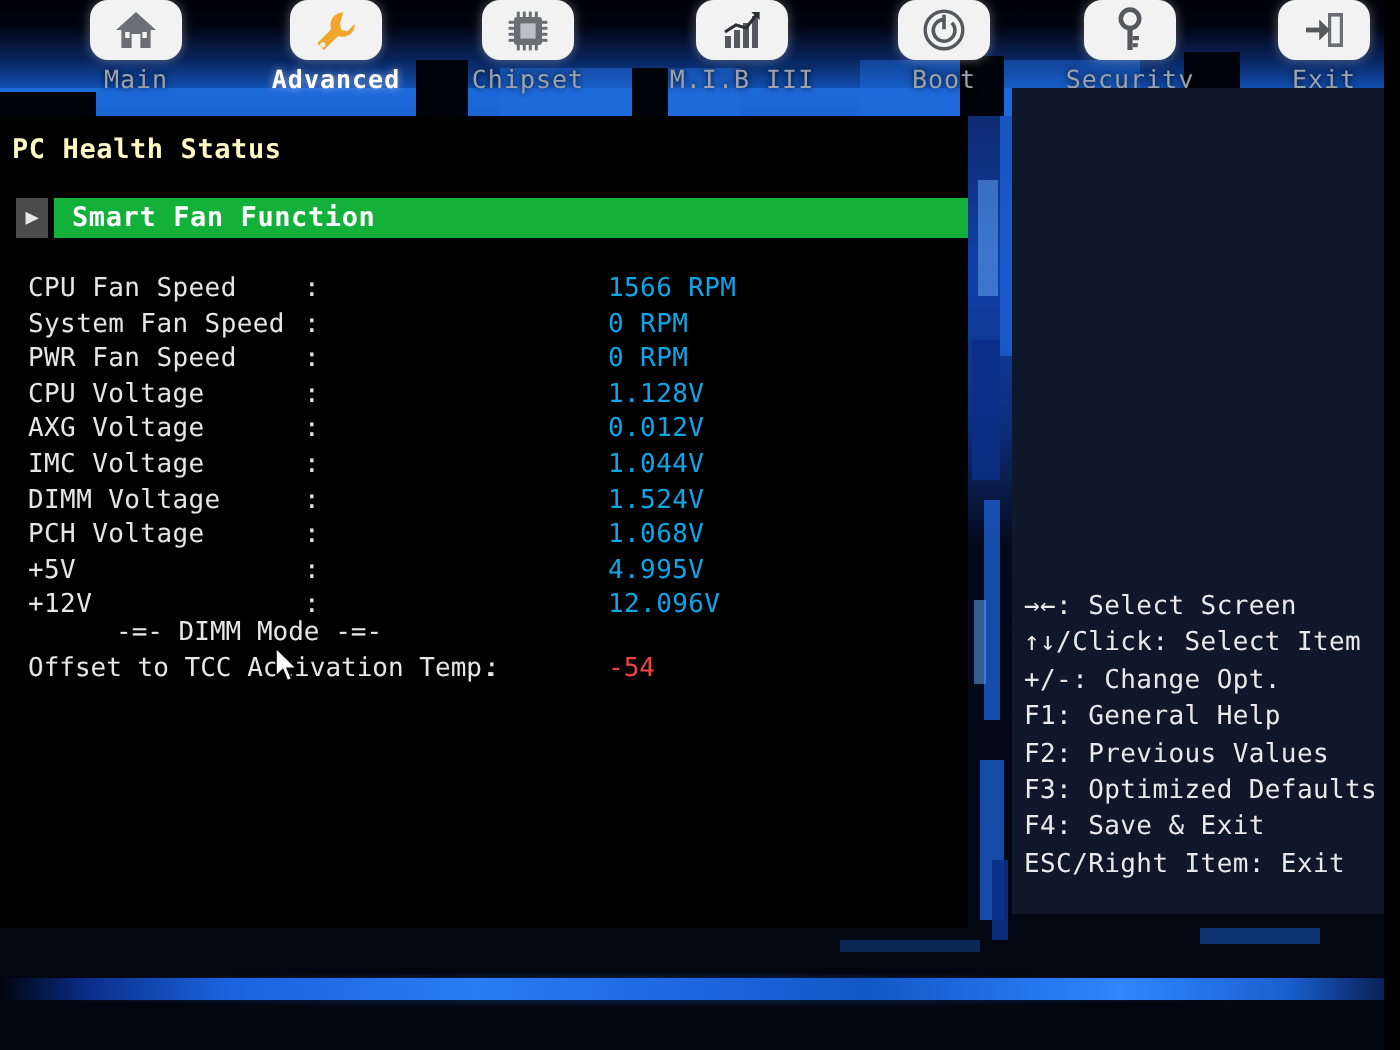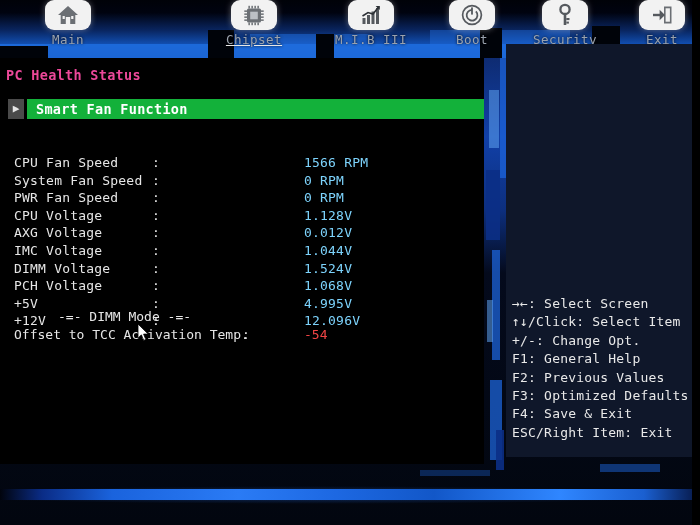--- a/index.html
+++ b/index.html
@@ -109,21 +109,21 @@
     left: 0; top: 58px;
     width: 484px;
     height: 406px;
     background: #000000;
   }
   .page-title {
     position: absolute;
     left: 6px; top: 9px;
     font-size: 13.5px;
     font-weight: bold;
-    color: #ec4899;
+    color: #fef9c3;
     letter-spacing: .3px;
   }
 
   
   .sel-row {
     position: absolute;
     left: 8px; top: 41px;
     height: 20px;
     width: 476px;
   }
@@ -148,32 +148,32 @@
     left: 9px; top: 2px;
     font-size: 13.5px;
     font-weight: bold;
     color: #ffffff;
     letter-spacing: .3px;
   }
 
   
   .readings {
     position: absolute;
-    left: 0; top: 97px;
+    left: 0; top: 79px;
     width: 484px;
   }
   .reading-row {
     position: relative;
     height: 17.6px;
     font-size: 13px;
     letter-spacing: .2px;
   }
   .r-label { position: absolute; left: 14px; top: 0; color: #e6e6e6; }
   .r-colon { position: absolute; left: 152px; top: 0; color: #e6e6e6; }
-  .r-value { position: absolute; left: 304px; top: 0; color: #7dd3fc; }
+  .r-value { position: absolute; left: 304px; top: 0; color: #0ea5e9; }
 
   .peci-head {
     position: absolute;
     left: 0; top: 251px;
     width: 484px;
     font-size: 13px;
     color: #e6e6e6;
   }
   .peci-head span { position: absolute; left: 58px; top: 0; }
   .peci-row {
@@ -261,22 +261,31 @@
         <svg width="24" height="22" viewBox="0 0 24 22">
           <path d="M12 2 L22 11 L19.3 11 L19.3 20 L4.7 20 L4.7 11 L2 11 Z" fill="#6b6f74"></path>
           <rect x="9.8" y="13" width="4.4" height="7" fill="#f2f2f2"></rect>
           <rect x="6.6" y="12" width="2.2" height="3" fill="#f2f2f2"></rect>
           <rect x="15.2" y="12" width="2.2" height="3" fill="#f2f2f2"></rect>
         </svg>
       </div>
       <div class="tab-label">Main</div>
     </div>
 
-
-    <div class="tab" style="left:208px;text-decoration:underline;">
+    <div class="tab active" style="left:122px;">
+      <div class="icon-plate">
+        <svg width="24" height="23" viewBox="0 0 24 23">
+          <path d="M15.6 2.2 a6.2 6.2 0 0 0 -6.0 8.4 L2.6 17.6 l3.4 3.4 l7.0 -7.0 a6.2 6.2 0 0 0 8.4 -6.0 l-3.6 3.6 l-3.2 -0.6 l-0.6 -3.2 Z" fill="#f0a62a"></path>
+          <circle cx="5.4" cy="18.4" r="1.3" fill="#f2f2f2"></circle>
+        </svg>
+      </div>
+      <div class="tab-label">Advanced</div>
+    </div>
+
+    <div class="tab" style="left:218px;">
       <div class="icon-plate">
         <svg width="24" height="23" viewBox="0 0 24 23">
           <rect x="5" y="4.5" width="14" height="14" rx="1.5" fill="#6b6f74"></rect>
           <rect x="8.2" y="7.7" width="7.6" height="7.6" fill="#bcc0c5"></rect>
           <g fill="#6b6f74">
             <rect x="6.4" y="1.8" width="1.5" height="2.7"></rect>
               <rect x="9.4" y="1.8" width="1.5" height="2.7"></rect>
             <rect x="12.4" y="1.8" width="1.5" height="2.7"></rect>
               <rect x="15.4" y="1.8" width="1.5" height="2.7"></rect>
             <rect x="6.4" y="18.5" width="1.5" height="2.7"></rect>

